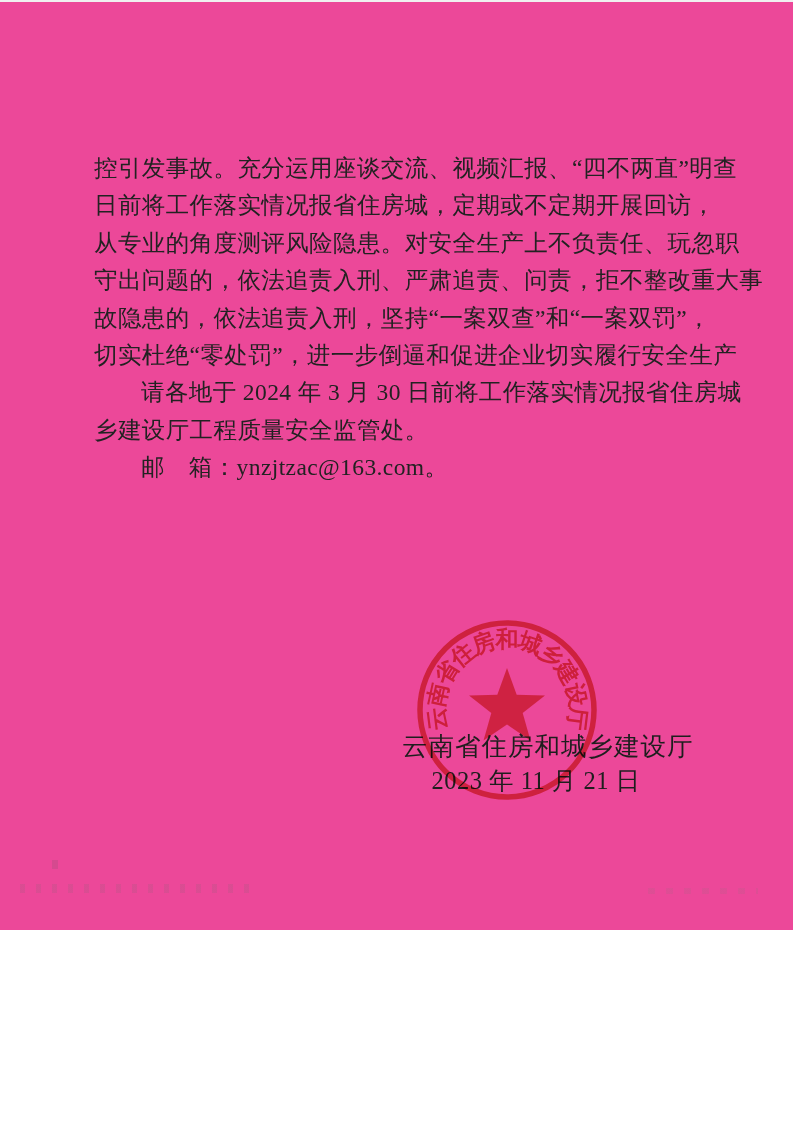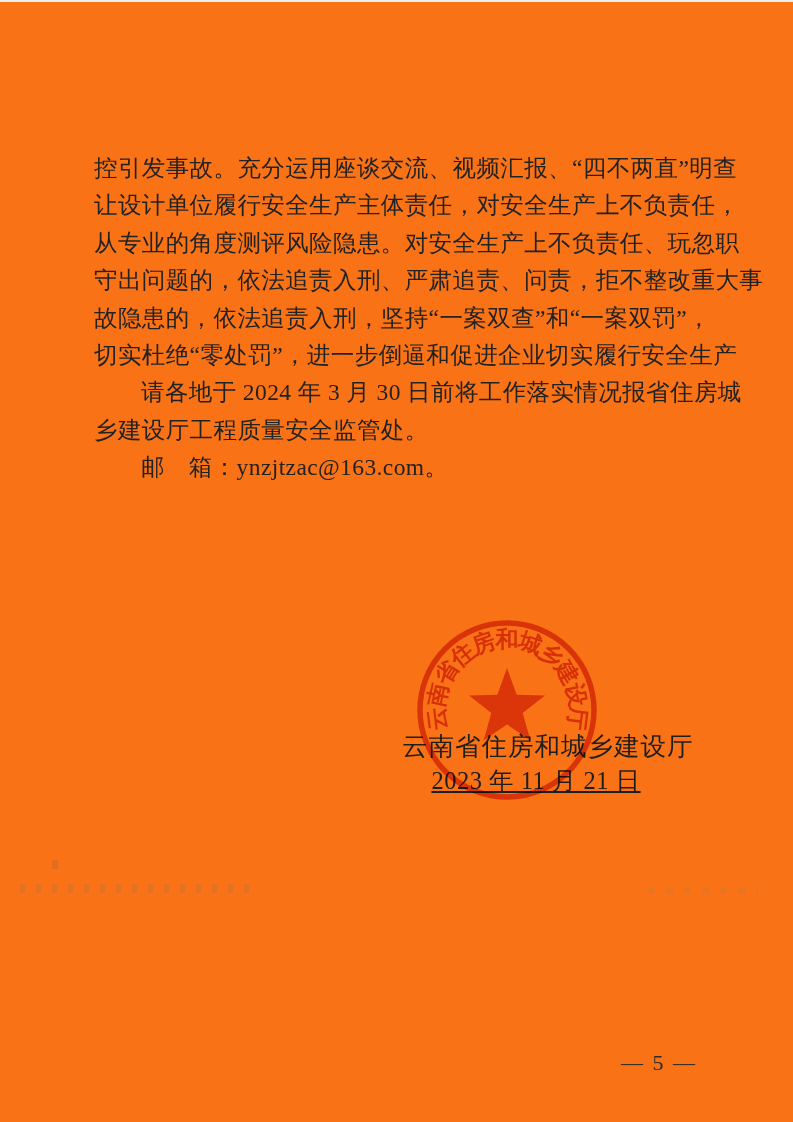--- a/index.html
+++ b/index.html
@@ -4,22 +4,22 @@
 <style>
   html, body {
     margin: 0;
     padding: 0;
     background: #ffffff;
     font-family: "Liberation Serif", "DejaVu Serif", serif;
   }
   .page {
     position: relative;
     width: 793px;
-    height: 1122px;
-    background: #f97316;
+    height: 930px;
+    background: #ec4899;
     overflow: hidden;
   }
   .top-edge {
     position: absolute;
     top: 0; left: 0;
     width: 100%;
     height: 2px;
     background: #f0f0f0;
   }
   .body-text {
@@ -52,21 +52,20 @@
     font-size: 25.5px;
     letter-spacing: 1px;
     line-height: 34px;
     white-space: nowrap;
   }
   .signature-date {
     font-size: 24.5px;
     letter-spacing: 0.5px;
     line-height: 34px;
     white-space: nowrap;
-    text-decoration: underline;
   }
   .seal {
     position: absolute;
     left: 403px;
     top: 606px;
     width: 208px;
     height: 208px;
     mix-blend-mode: multiply;
     opacity: 0.88;
     pointer-events: none;
@@ -109,21 +108,21 @@
 </style>
 </head>
 <body>
 
 <div class="page">
 
   <div class="top-edge"></div>
 
   <div class="body-text">
     <div class="line">控引发事故。充分运用座谈交流、视频汇报、“四不两直”明查</div>
-    <div class="line">让设计单位履行安全生产主体责任，对安全生产上不负责任，</div>
+    <div class="line">日前将工作落实情况报省住房城，定期或不定期开展回访，</div>
     <div class="line">从专业的角度测评风险隐患。对安全生产上不负责任、玩忽职</div>
     <div class="line">守出问题的，依法追责入刑、严肃追责、问责，拒不整改重大事</div>
     <div class="line">故隐患的，依法追责入刑，坚持“一案双查”和“一案双罚”，</div>
     <div class="line">切实杜绝“零处罚”，进一步倒逼和促进企业切实履行安全生产</div>
     <div class="line indent">请各地于 2024 年 3 月 30 日前将工作落实情况报省住房城</div>
     <div class="line">乡建设厅工程质量安全监管处。</div>
     <div class="line indent">邮　箱：ynzjtzac@163.com。</div>
   </div>
 
   <div class="signature-block">

